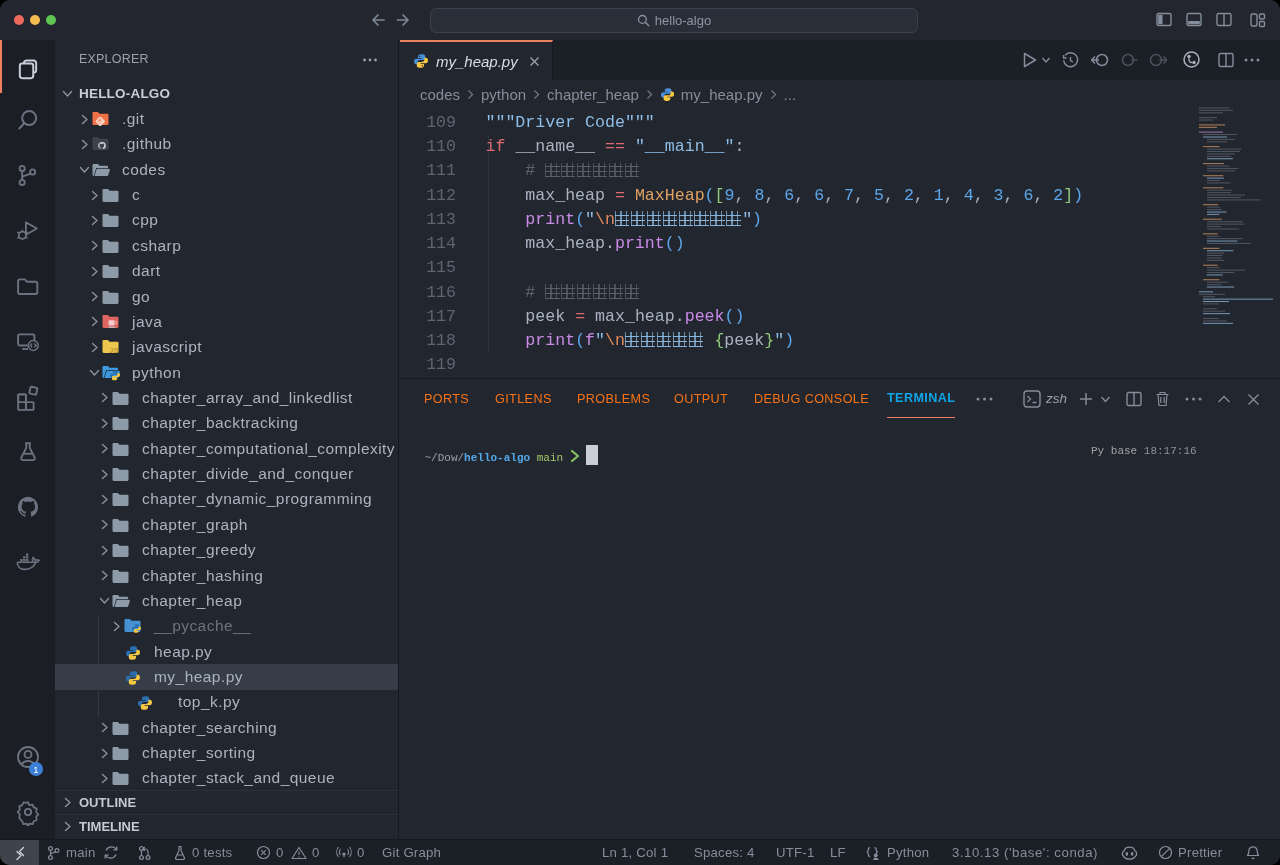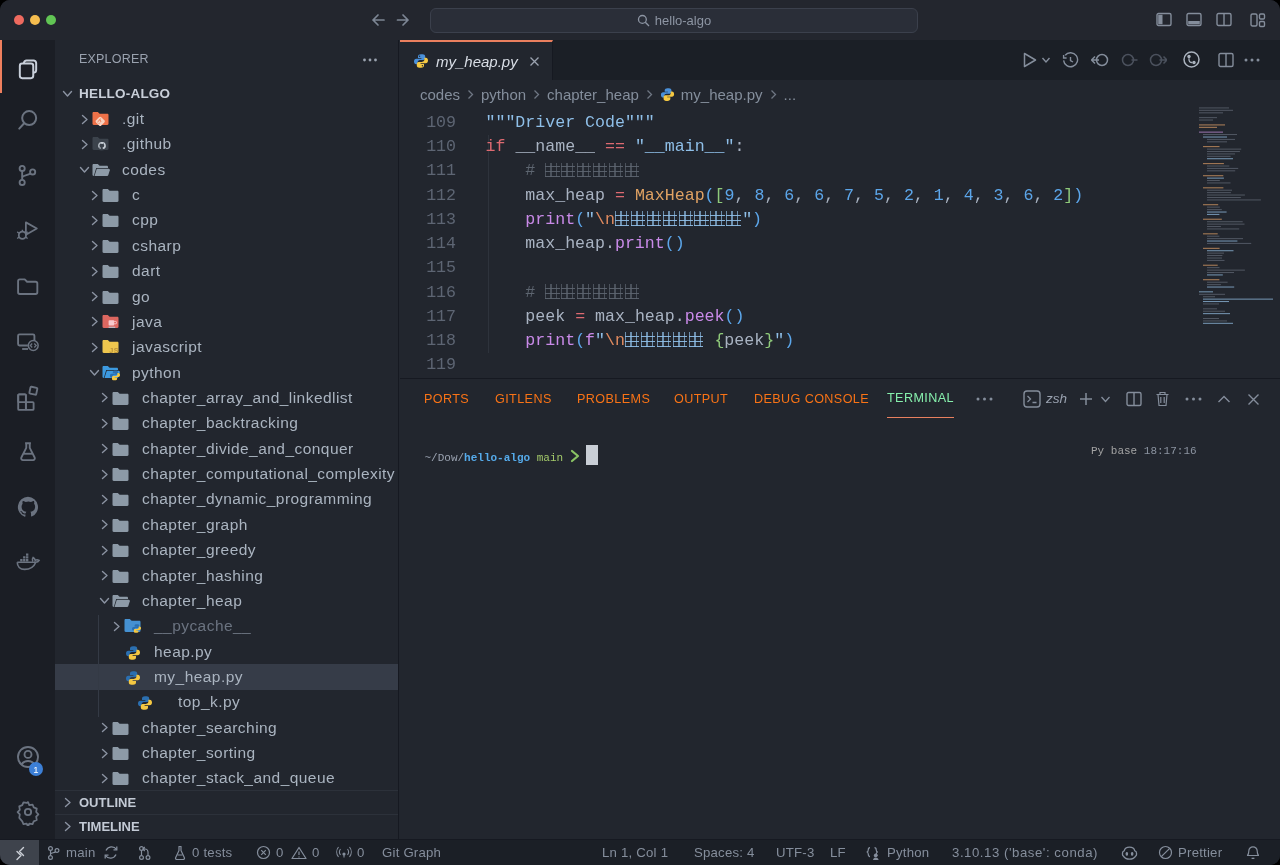--- a/index.html
+++ b/index.html
@@ -37,21 +37,21 @@
 .codearea{position:absolute;left:1px;top:67px;width:881px;height:271px;overflow:hidden;background:#22262e;}
 .gutter{position:absolute;left:0;top:4px;width:56px;text-align:right;font-family:"Liberation Mono",monospace;font-size:16.6px;line-height:24.22px;color:#5d6573;}
 .code{position:absolute;left:85.5px;top:4px;font-family:"Liberation Mono",monospace;font-size:16.6px;line-height:24.22px;color:#a9b3c2;white-space:pre;}
 .indentguide{position:absolute;left:88px;top:28.4px;width:1px;height:218px;background:#2e333c;}
 .cjk{display:inline-block;width:14.3px;height:14.5px;vertical-align:-2px;margin-right:1.6px;}
 .kw{color:#dd6a71;}.str{color:#8fbfe8;}.com{color:#5d6570;}.fn{color:#c98ae8;}
 .cls{color:#e0a263;}.num{color:#5ca6ea;}.esc{color:#e08a5f;}.b1{color:#5ca6ea;}.b2{color:#8fca7a;}
 .minimap{position:absolute;left:797px;top:-2px;width:84px;height:271px;}
 .panel{position:absolute;left:1px;top:338px;width:881px;height:461px;border-top:1px solid #161921;background:#22262e;}
 .ptab{position:absolute;top:0;height:39px;display:flex;align-items:center;font-size:12.6px;letter-spacing:0.4px;color:#f97316;}
-.ptab.active{color:#86efac;border-bottom:1.5px solid #e8805f;}
+.ptab.active{color:#0ea5e9;border-bottom:1.5px solid #e8805f;font-weight:bold;}
 .picon{position:absolute;color:#848d9b;font-style:italic;}
 .term{position:absolute;font-family:"Liberation Mono",monospace;font-size:11px;white-space:pre;}
 .statusbar{position:absolute;left:0;top:839px;width:1280px;height:26px;background:#1b1f26;border-top:1px solid #161921;font-size:13.2px;letter-spacing:0.22px;color:#858e9c;}
 .sbit{position:absolute;top:0;height:25px;display:flex;align-items:center;gap:5px;}
 svg{display:block;}
 </style></head><body>
 <div class="win">
     <div class="titlebar">
       <div class="tl" style="left:14px;background:#ee6a5f;"></div>
       <div class="tl" style="left:30px;background:#f5bd4f;"></div>
@@ -417,34 +417,34 @@
           <span class="chev">
             <svg width="9" height="11" viewBox="0 0 9 11" fill="none">
               <path d="M2.5 1.5L7 5.5L2.5 9.5" stroke="currentColor" stroke-width="1.4" stroke-linecap="round" stroke-linejoin="round"></path>
             </svg>
           </span>
           <span class="ficon">
             <svg style="margin-top:1px;" width="18" height="15" viewBox="0 0 18 15" fill="none">
               <path d="M0.5 2.2C0.5 1.5 1 1 1.7 1h4.1l1.8 1.8h7.7c.7 0 1.2.5 1.2 1.2v8.8c0 .7-.5 1.2-1.2 1.2H1.7c-.7 0-1.2-.5-1.2-1.2V2.2z" fill="#8d9aa7"></path>
             </svg>
           </span>
+          <span>chapter_computational_complexity</span>
+        </div>
+        <div class="trow" style="padding-left:41px;">
+          <span class="chev">
+            <svg width="9" height="11" viewBox="0 0 9 11" fill="none">
+              <path d="M2.5 1.5L7 5.5L2.5 9.5" stroke="currentColor" stroke-width="1.4" stroke-linecap="round" stroke-linejoin="round"></path>
+            </svg>
+          </span>
+          <span class="ficon">
+            <svg style="margin-top:1px;" width="18" height="15" viewBox="0 0 18 15" fill="none">
+              <path d="M0.5 2.2C0.5 1.5 1 1 1.7 1h4.1l1.8 1.8h7.7c.7 0 1.2.5 1.2 1.2v8.8c0 .7-.5 1.2-1.2 1.2H1.7c-.7 0-1.2-.5-1.2-1.2V2.2z" fill="#8d9aa7"></path>
+            </svg>
+          </span>
           <span>chapter_divide_and_conquer</span>
-        </div>
-        <div class="trow" style="padding-left:41px;">
-          <span class="chev">
-            <svg width="9" height="11" viewBox="0 0 9 11" fill="none">
-              <path d="M2.5 1.5L7 5.5L2.5 9.5" stroke="currentColor" stroke-width="1.4" stroke-linecap="round" stroke-linejoin="round"></path>
-            </svg>
-          </span>
-          <span class="ficon">
-            <svg style="margin-top:1px;" width="18" height="15" viewBox="0 0 18 15" fill="none">
-              <path d="M0.5 2.2C0.5 1.5 1 1 1.7 1h4.1l1.8 1.8h7.7c.7 0 1.2.5 1.2 1.2v8.8c0 .7-.5 1.2-1.2 1.2H1.7c-.7 0-1.2-.5-1.2-1.2V2.2z" fill="#8d9aa7"></path>
-            </svg>
-          </span>
-          <span>chapter_computational_complexity</span>
         </div>
         <div class="trow" style="padding-left:41px;">
           <span class="chev">
             <svg width="9" height="11" viewBox="0 0 9 11" fill="none">
               <path d="M2.5 1.5L7 5.5L2.5 9.5" stroke="currentColor" stroke-width="1.4" stroke-linecap="round" stroke-linejoin="round"></path>
             </svg>
           </span>
           <span class="ficon">
             <svg style="margin-top:1px;" width="18" height="15" viewBox="0 0 18 15" fill="none">
               <path d="M0.5 2.2C0.5 1.5 1 1 1.7 1h4.1l1.8 1.8h7.7c.7 0 1.2.5 1.2 1.2v8.8c0 .7-.5 1.2-1.2 1.2H1.7c-.7 0-1.2-.5-1.2-1.2V2.2z" fill="#8d9aa7"></path>
@@ -932,21 +932,21 @@
       <div class="sbit" style="left:382px;gap:5px;">
         <span>Git Graph</span>
       </div>
       <div class="sbit" style="left:602px;gap:5px;">
         <span>Ln 1, Col 1</span>
       </div>
       <div class="sbit" style="left:694px;gap:5px;">
         <span>Spaces: 4</span>
       </div>
       <div class="sbit" style="left:776px;gap:5px;">
-        <span>UTF-3</span>
+        <span>UTF-1</span>
       </div>
       <div class="sbit" style="left:830px;gap:5px;">
         <span>LF</span>
       </div>
       <div class="sbit" style="left:864px;gap:5px;">
         <svg width="18" height="16" viewBox="0 0 18 16" fill="none">
           <path d="M6 2.5c-1.7 0-1.7 1.2-1.7 2.2S4 6.8 2.7 7c1.3.2 1.6 1.2 1.6 2.3S4.3 11.5 6 11.5" stroke="currentColor" stroke-width="1.25" fill="none"></path>
           <path d="M10.5 2.5c1.7 0 1.7 1.2 1.7 2.2s.3 2.1 1.6 2.3c-1.3.2-1.6 1.2-1.6 2.3s0 2.2-1.7 2.2" stroke="currentColor" stroke-width="1.25" fill="none"></path>
           <circle cx="11.8" cy="10.3" r="1.9" fill="currentColor"></circle>
           <path d="M9 15c.2-1.6 1.3-2.6 2.8-2.6s2.6 1 2.8 2.6z" fill="currentColor"></path>

